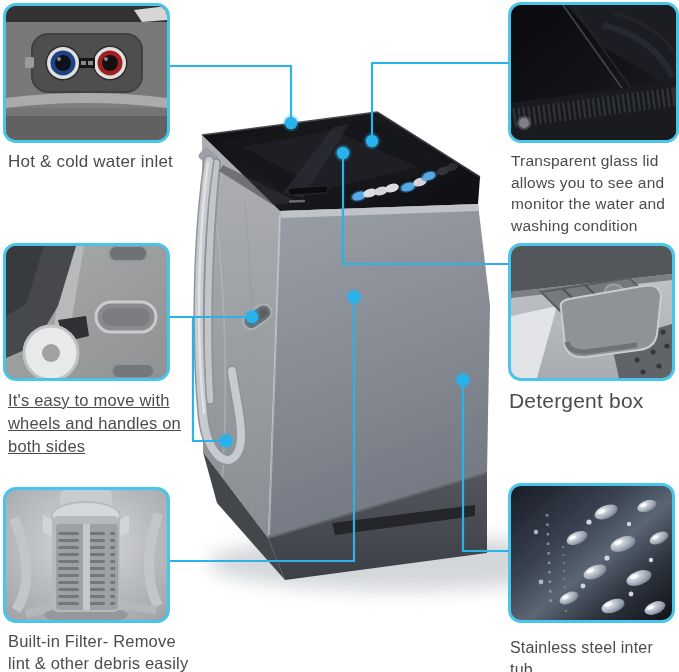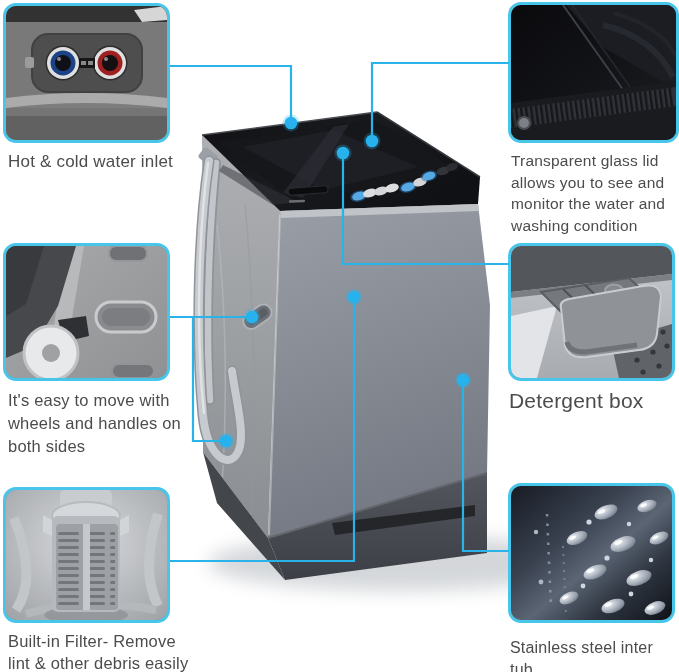--- a/index.html
+++ b/index.html
@@ -16,21 +16,21 @@
   #photo-lid{left:508px;top:2px;width:165px;height:135px;}
   #photo-wheels{left:3px;top:243px;width:161px;height:132px;}
   #photo-detergent{left:508px;top:243px;width:161px;height:132px;}
   #photo-filter{left:3px;top:487px;width:161px;height:130px;}
   #photo-tub{left:508px;top:483px;width:161px;height:134px;}
   .label{
     position:absolute;color:#4c4c4e;white-space:pre-line;letter-spacing:.2px;line-height:22px;
   }
   #label-inlet{left:8px;top:151px;font-size:17px;}
   #label-lid{left:511px;top:150px;font-size:15.5px;line-height:21.5px;width:175px;}
-  #label-wheels{left:8px;top:389px;font-size:16.5px;line-height:23px;}
+  #label-wheels{left:8px;top:389px;font-size:16.5px;line-height:23px;text-decoration:underline;}
   #label-detergent{left:509px;top:390px;font-size:21px;}
   #label-filter{left:8px;top:630px;font-size:16.5px;line-height:22px;}
   #label-tub{left:510px;top:637px;font-size:16px;}
   #machine{position:absolute;left:183px;top:105px;width:302px;height:485px;overflow:visible;}
   #connectors{position:absolute;left:0;top:0;width:679px;height:672px;pointer-events:none;z-index:5;}
 </style>
 </head>
 <body>
 
 <div class="canvas">

